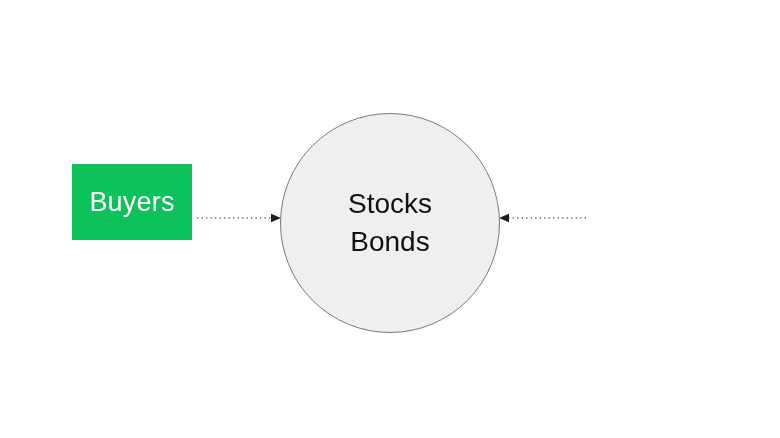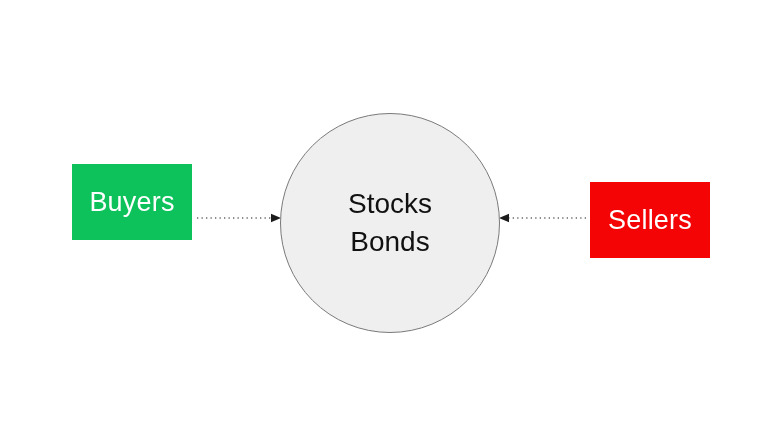--- a/index.html
+++ b/index.html
@@ -86,17 +86,14 @@
 
   <div class="shape-box box-buyers">
     <span>Buyers</span>
   </div>
 
   <div class="market-circle">
     <span>Stocks</span>
     <span>Bonds</span>
   </div>
 
-  <div class="shape-box box-sellers">
-    <span>Sellers</span>
-  </div>
 
 </div>
 
 </body></html>

